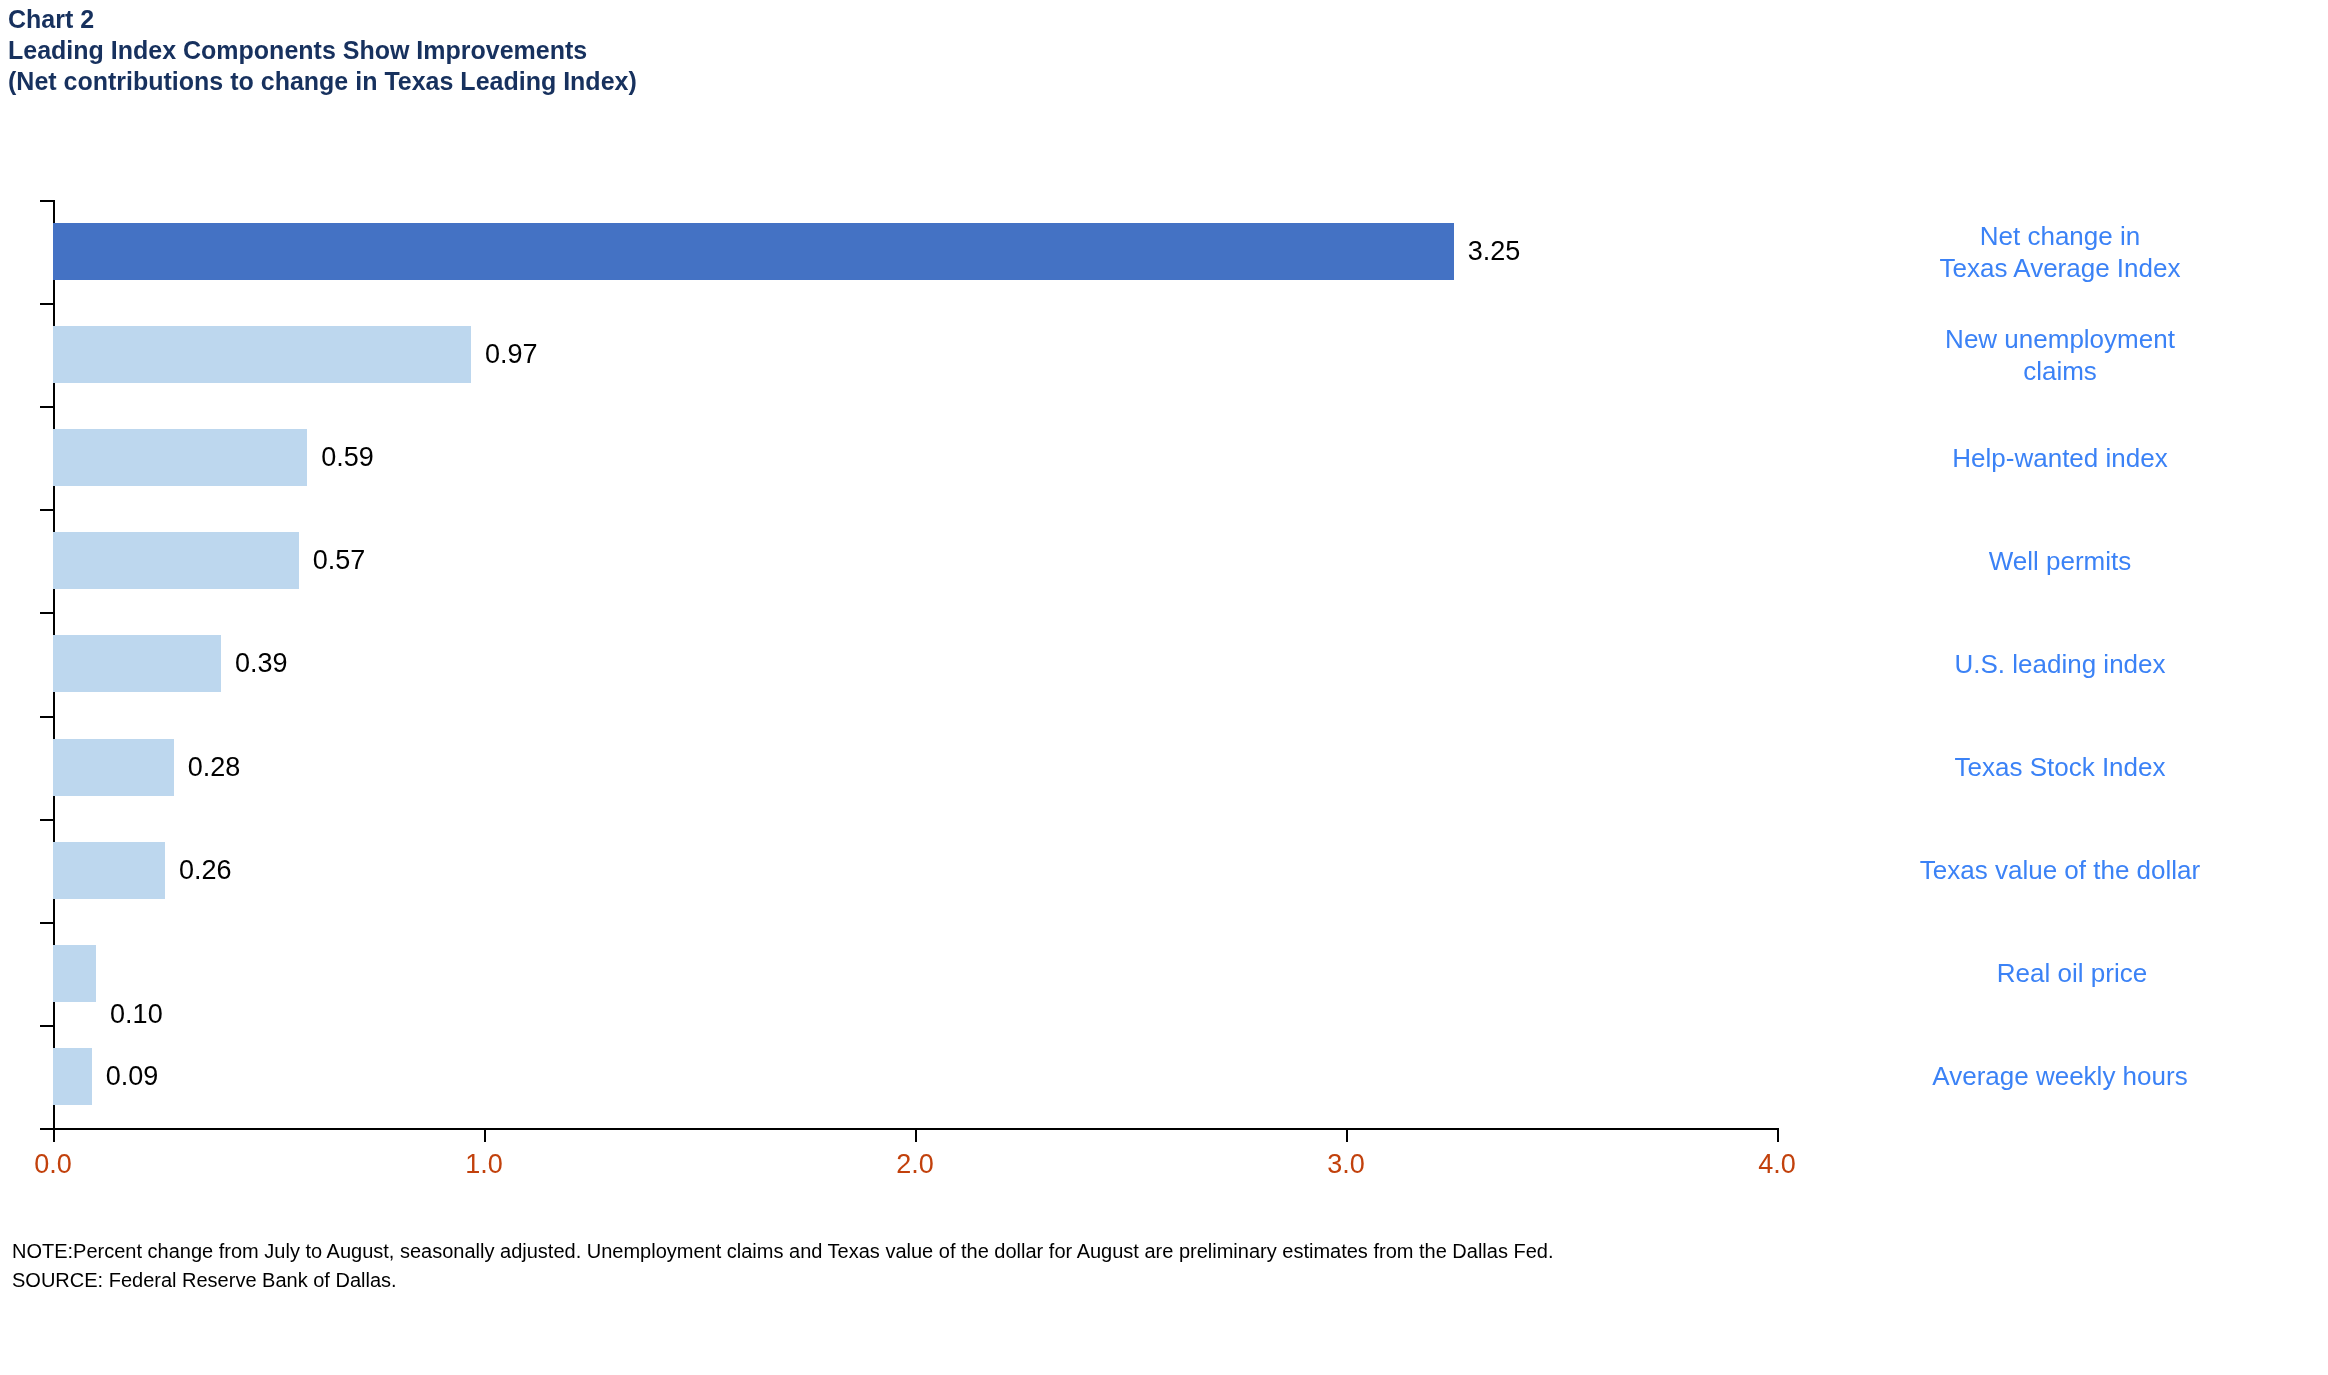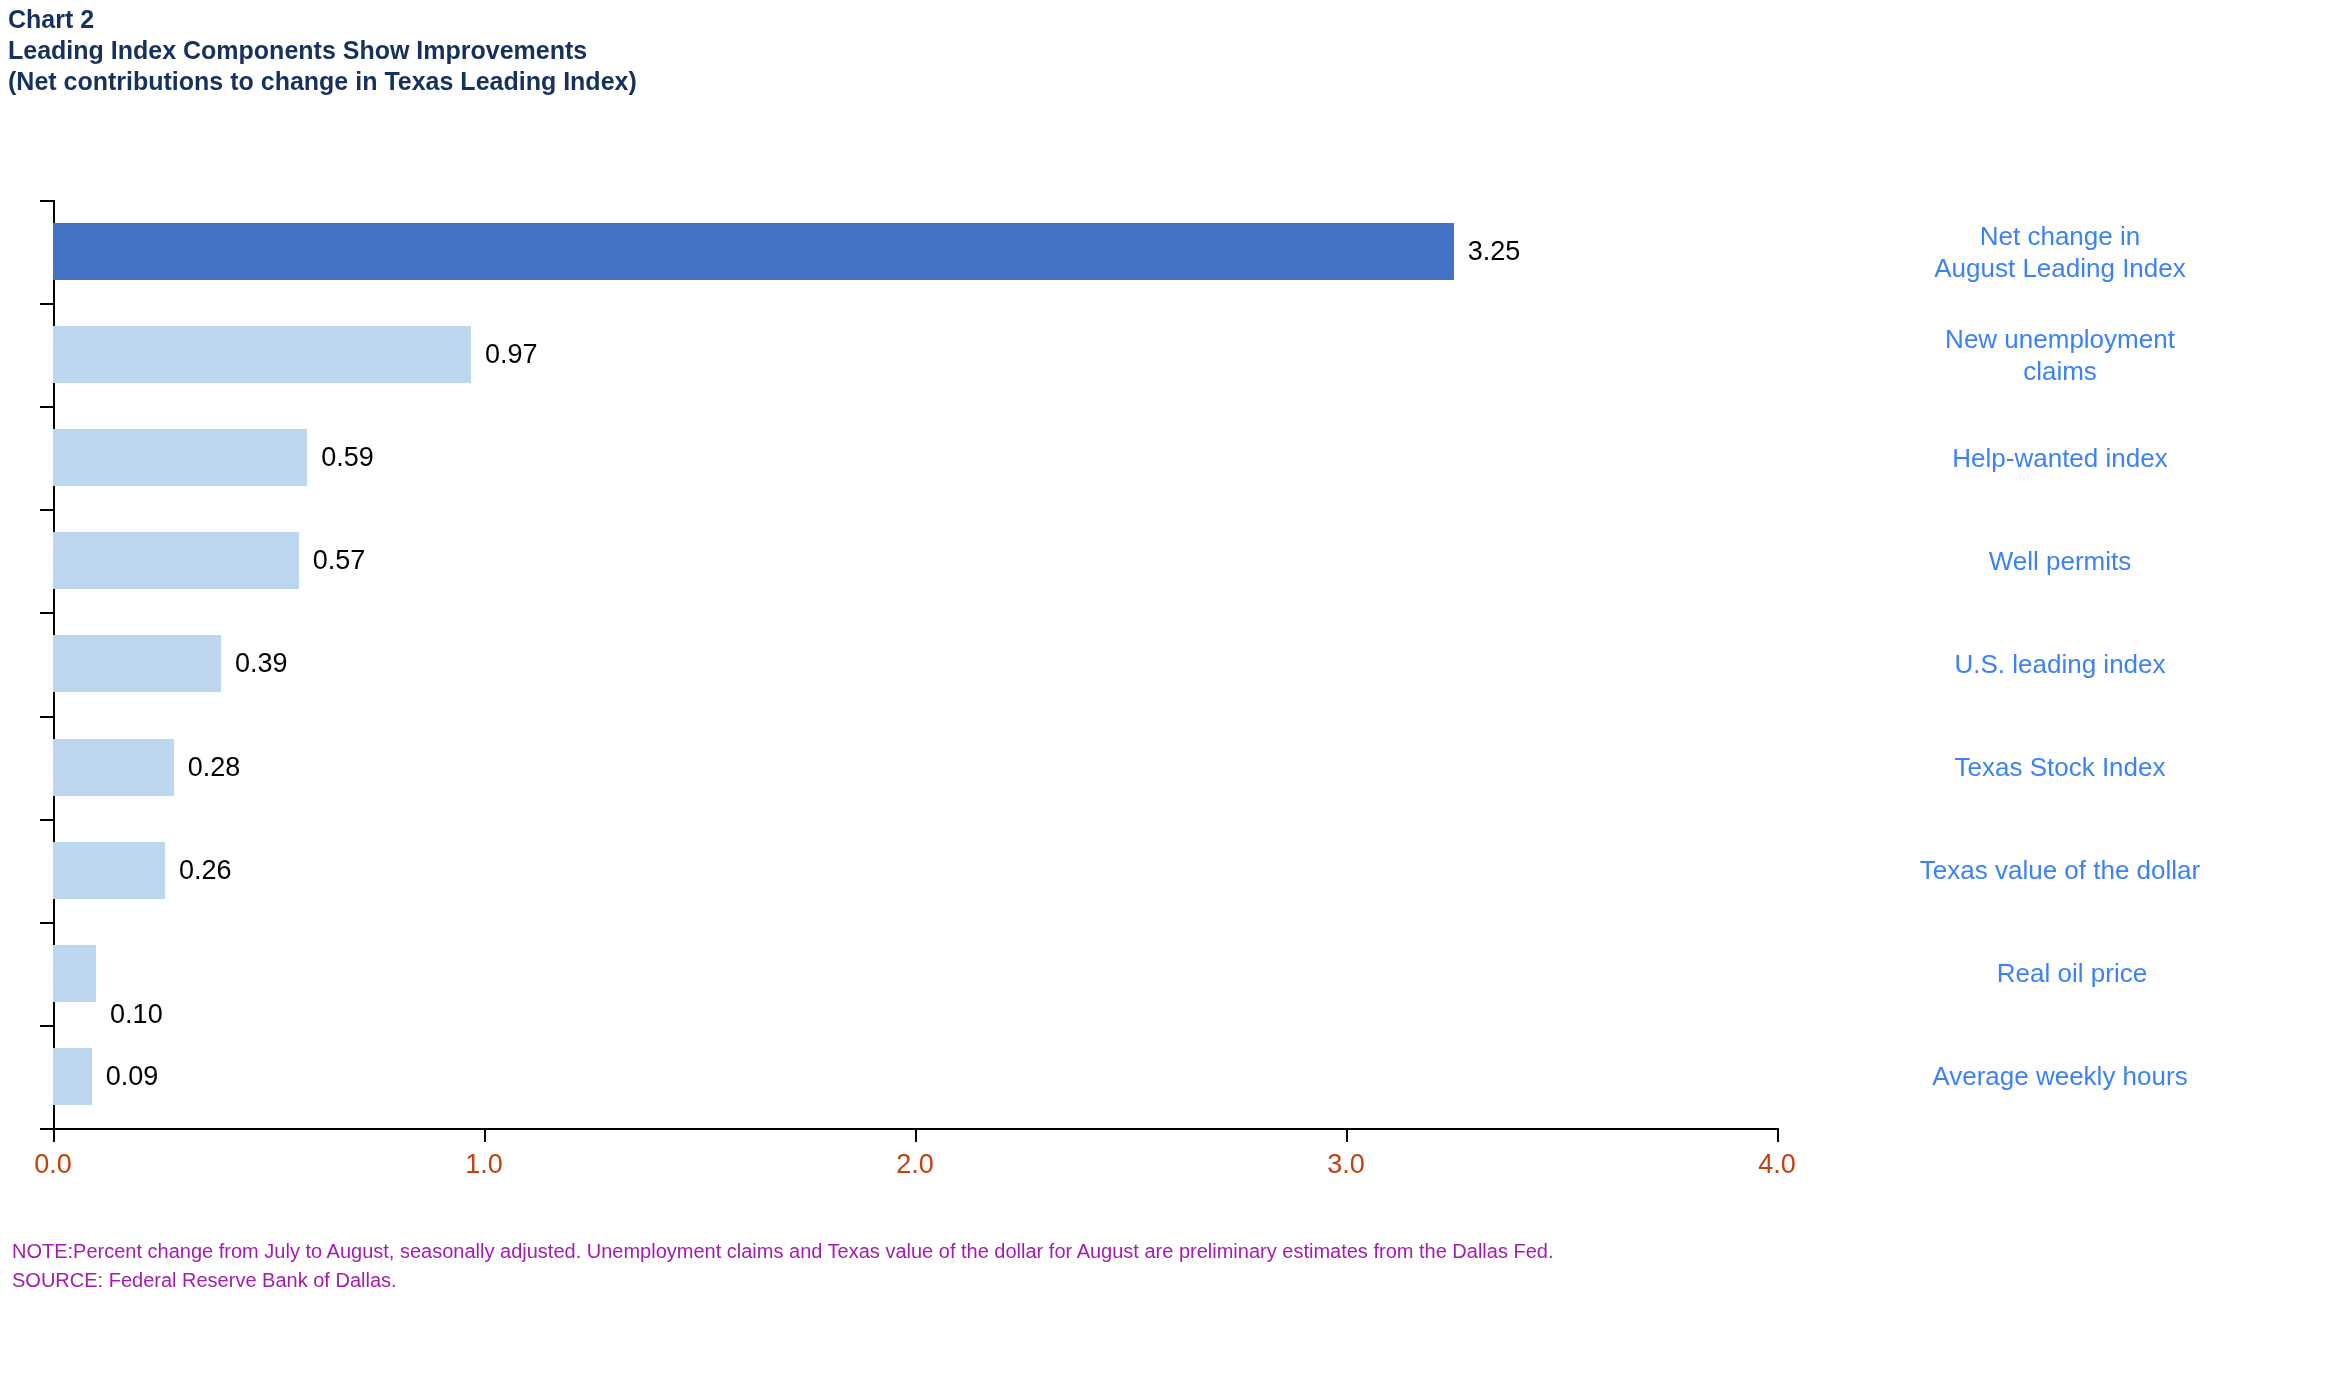--- a/index.html
+++ b/index.html
@@ -116,21 +116,21 @@
   
   #footnotes {
     position: absolute;
     left: 12px;
     top: 1237px;
     width: 2200px;
   }
   #footnotes div {
     font-size: 20px;
     line-height: 29px;
-    color: #a21caf;
+    color: #000000;
     white-space: nowrap;
   }
 </style>
 </head>
 <body>
 
 <div id="title-block">
   <div class="title-line">Chart 2</div>
   <div class="title-line">Leading Index Components Show Improvements</div>
   <div class="title-line">(Net contributions to change in Texas Leading Index)</div>
@@ -197,21 +197,21 @@
         <div class="bar-value" style="left: 57.1px; margin-top: 41px;">0.10</div>
       </div>
       <div class="bar-row" style="top: 1024.8px; width: 1724px;">
         <div class="bar" style="width: 38.79px; background: rgb(189, 215, 238);"></div>
         <div class="bar-value" style="left: 52.79px;">0.09</div>
       </div>
     </div>
   <div id="cat-labels">
       <div class="cat-label center" style="top: 219.55px;">
         <div>Net change in</div>
-        <div>August Leading Index</div>
+        <div>Texas Average Index</div>
       </div>
       <div class="cat-label center" style="top: 322.65px;">
         <div>New unemployment</div>
         <div>claims</div>
       </div>
       <div class="cat-label left" style="top: 441.75px;">
         <div>Help-wanted index</div>
       </div>
       <div class="cat-label left" style="top: 544.85px;">
         <div>Well permits</div>

